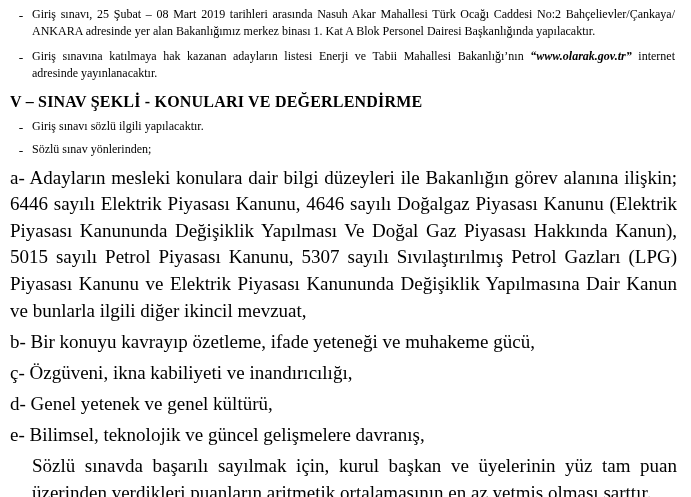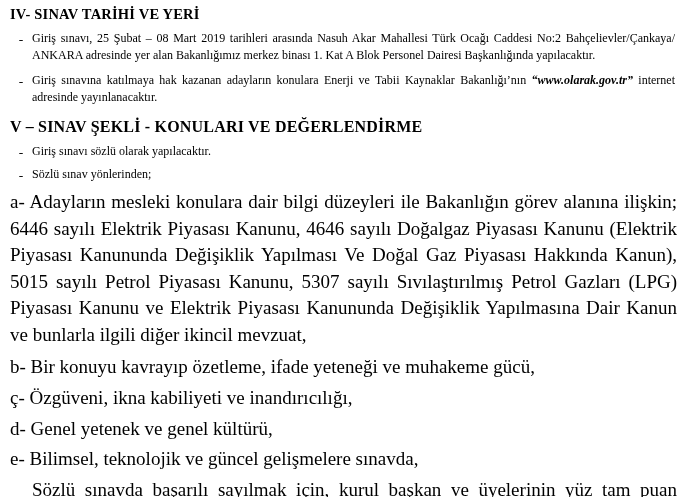--- a/index.html
+++ b/index.html
@@ -74,45 +74,44 @@
   .italic-bold {
     font-style: italic;
     font-weight: bold;
   }
 </style>
 </head>
 <body>
 
 <div class="page">
 
-  <div class="heading">IV- SINAV TARİHİ VE YERİ</div>
 
   <div class="bullet-row">
     <div class="dash">-</div>
     <div class="bullet-text">Giriş sınavı, 25 Şubat – 08 Mart 2019 tarihleri arasında Nasuh Akar Mahallesi Türk Ocağı Caddesi No:2 Bahçelievler/Çankaya/ ANKARA adresinde yer alan Bakanlığımız merkez binası 1. Kat A Blok Personel Dairesi Başkanlığında yapılacaktır.</div>
   </div>
 
   <div class="bullet-row">
     <div class="dash">-</div>
-    <div class="bullet-text"><span>Giriş sınavına katılmaya hak kazanan adayların konulara Enerji ve Tabii Kaynaklar Bakanlığı’nın </span><span class="italic-bold">“www.olarak.gov.tr”</span><span> internet adresinde yayınlanacaktır.</span></div>
+    <div class="bullet-text"><span>Giriş sınavına katılmaya hak kazanan adayların listesi Enerji ve Tabii Mahallesi Bakanlığı’nın </span><span class="italic-bold">“www.olarak.gov.tr”</span><span> internet adresinde yayınlanacaktır.</span></div>
   </div>
 
   <div class="heading-2">V – SINAV ŞEKLİ - KONULARI VE DEĞERLENDİRME</div>
 
   <div class="bullet-row tight">
     <div class="dash">-</div>
-    <div class="bullet-text">Giriş sınavı sözlü olarak yapılacaktır.</div>
+    <div class="bullet-text">Giriş sınavı sözlü ilgili yapılacaktır.</div>
   </div>
 
   <div class="bullet-row tight">
     <div class="dash">-</div>
     <div class="bullet-text">Sözlü sınav yönlerinden;</div>
   </div>
 
   <div class="para block">a- Adayların mesleki konulara dair bilgi düzeyleri ile Bakanlığın görev alanına ilişkin; 6446 sayılı Elektrik Piyasası Kanunu, 4646 sayılı Doğalgaz Piyasası Kanunu (Elektrik Piyasası Kanununda Değişiklik Yapılması Ve Doğal Gaz Piyasası Hakkında Kanun), 5015 sayılı Petrol Piyasası Kanunu, 5307 sayılı Sıvılaştırılmış Petrol Gazları (LPG) Piyasası Kanunu ve Elektrik Piyasası Kanununda Değişiklik Yapılmasına Dair Kanun ve bunlarla ilgili diğer ikincil mevzuat,</div>
   <div class="para">b- Bir konuyu kavrayıp özetleme, ifade yeteneği ve muhakeme gücü,</div>
   <div class="para">ç- Özgüveni, ikna kabiliyeti ve inandırıcılığı,</div>
   <div class="para">d- Genel yetenek ve genel kültürü,</div>
-  <div class="para">e- Bilimsel, teknolojik ve güncel gelişmelere sınavda,</div>
+  <div class="para">e- Bilimsel, teknolojik ve güncel gelişmelere davranış,</div>
 
   <div class="para indent">Sözlü sınavda başarılı sayılmak için, kurul başkan ve üyelerinin yüz tam puan üzerinden verdikleri puanların aritmetik ortalamasının en az yetmiş olması şarttır.</div>
 
 </div>
 
 </body></html>

